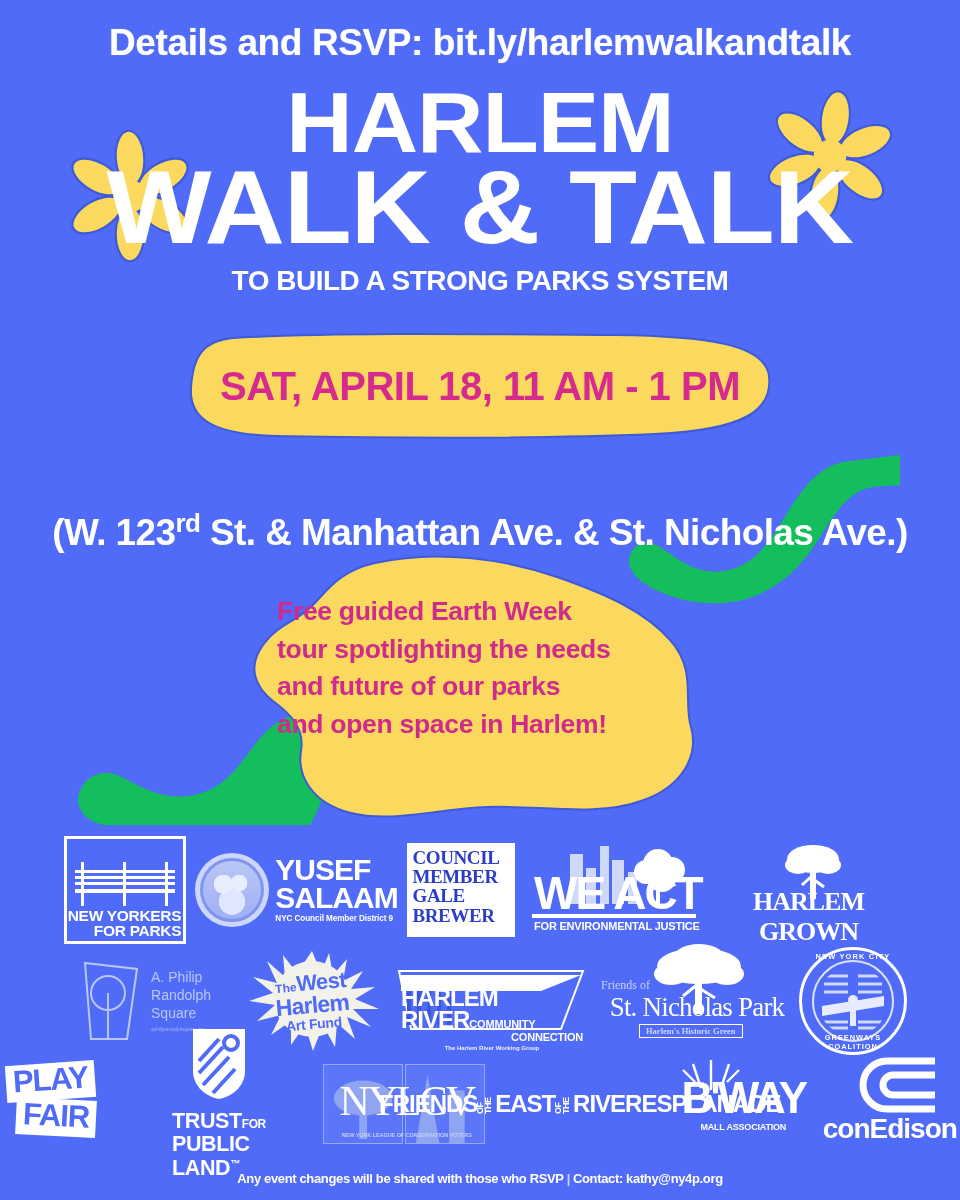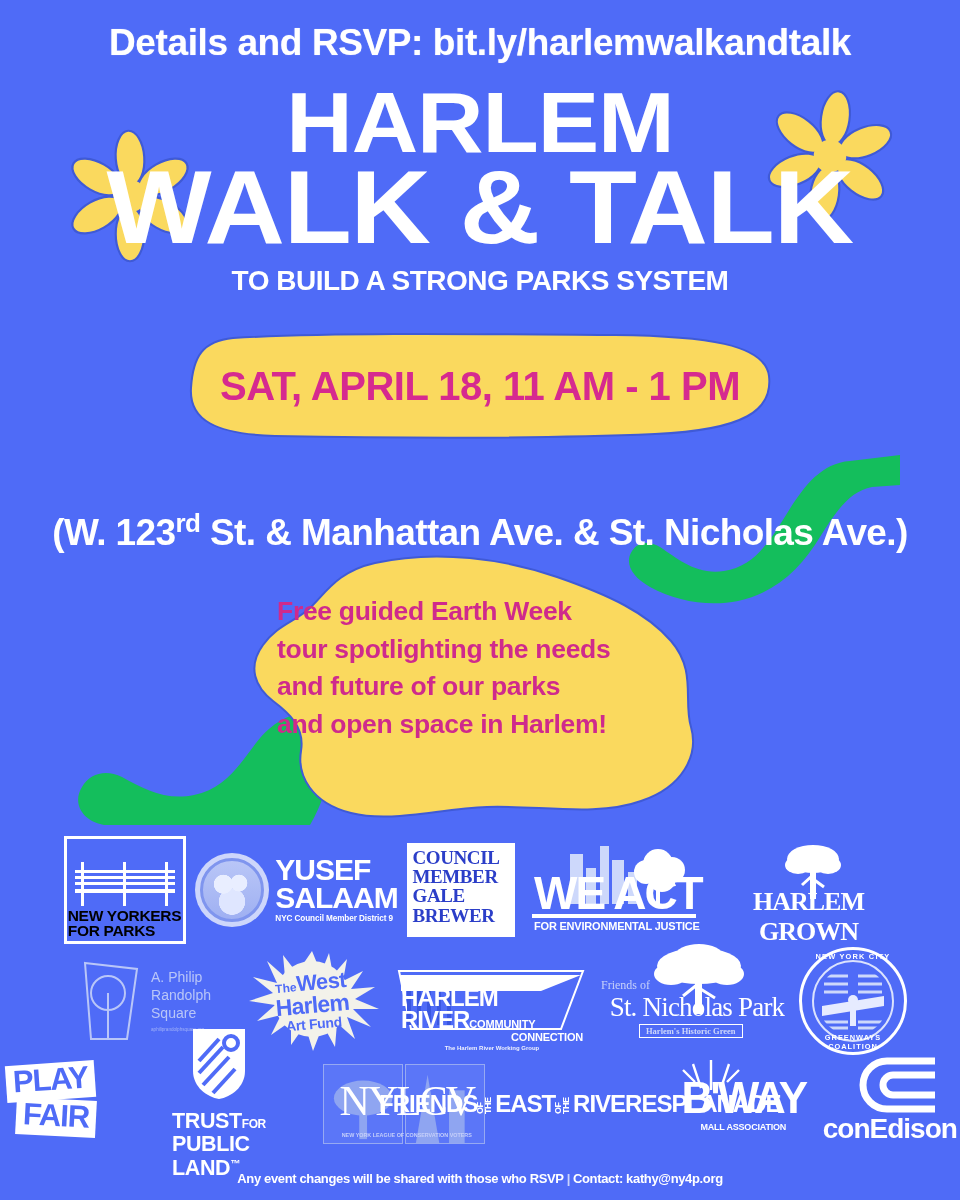--- a/index.html
+++ b/index.html
@@ -106,22 +106,22 @@
   .ny4p .bx {
     width:122px; height:108px; border:3px solid #fff;
     display:flex; flex-direction:column; align-items:center; justify-content:flex-end;
     padding-bottom:2px;
   }
   .ny4p .bench { width:100px; height:44px; position:relative; margin-bottom:2px; }
   .ny4p .bench i {
     position:absolute; background:#fff; display:block;
   }
   .ny4p .txt {
-    color:#000000; font-size:15.5px; font-weight:bold; line-height:1.0;
-    text-align:left; letter-spacing:-.3px;
+    color:#ffffff; font-size:15.5px; font-weight:bold; line-height:1.0;
+    text-align:right; letter-spacing:-.3px;
   }
 
   
   .yusef { width:200px; height:96px; display:flex; align-items:center; gap:6px; }
   .seal { width:74px; height:74px; border-radius:50%; background:#cdd6fb; position:relative; overflow:hidden; flex:none;}
   .seal::before{
     content:''; position:absolute; inset:5px; border-radius:50%;
     border:3px solid #7f95ee;
     background:
       radial-gradient(circle at 35% 40%, #e9eeff 0 18%, transparent 19%),

